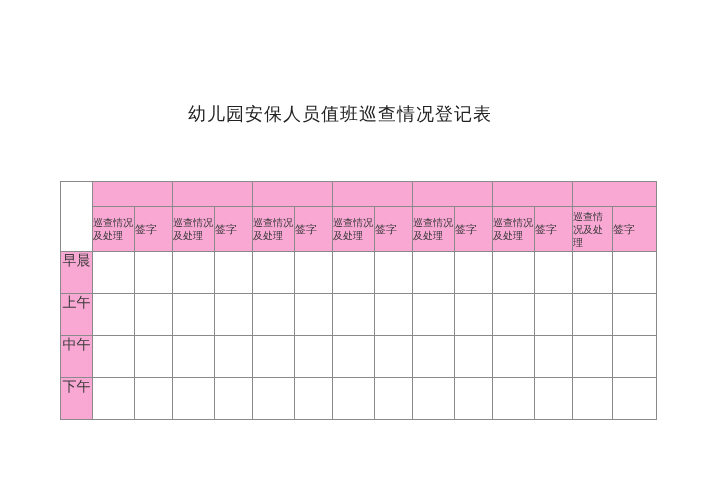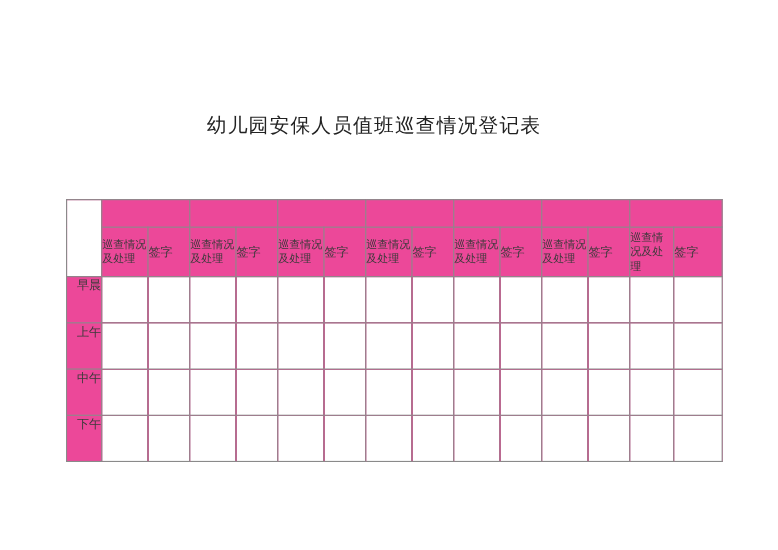--- a/index.html
+++ b/index.html
@@ -25,21 +25,21 @@
     font-weight: 400;
     letter-spacing: 1px;
     color: #222222;
   }
   table.duty-table {
     position: absolute;
     left: 60px;
     top: 181px;
     border-collapse: collapse;
     table-layout: fixed;
-    background: #ec4899;
+    background: #f9a8d4;
   }
   table.duty-table td {
     border: 1px solid #8a8a8a;
     padding: 0;
     overflow: hidden;
   }
   tr.group-row td { height: 24px; }
   tr.colhead-row td { height: 44px; }
   tr.body-row td { height: 41px; }
 
@@ -53,22 +53,22 @@
   }
   td.sign-cell {
     font-size: 11px;
     text-align: left;
     vertical-align: middle;
     padding-left: 5px;
     color: #3a3a3a;
     margin-top: 20px;
   }
   td.row-label-cell {
-    font-size: 11px;
-    text-align: right;
+    font-size: 14px;
+    text-align: center;
     vertical-align: top;
     padding: 7px 0 0 4px;
     color: #3a3a3a;
     margin-left: 34px;
   }
   td.corner-cell { background: #ffffff; }
   td.entry-cell { background: #ffffff; }
 </style>
 </head>
 <body>

